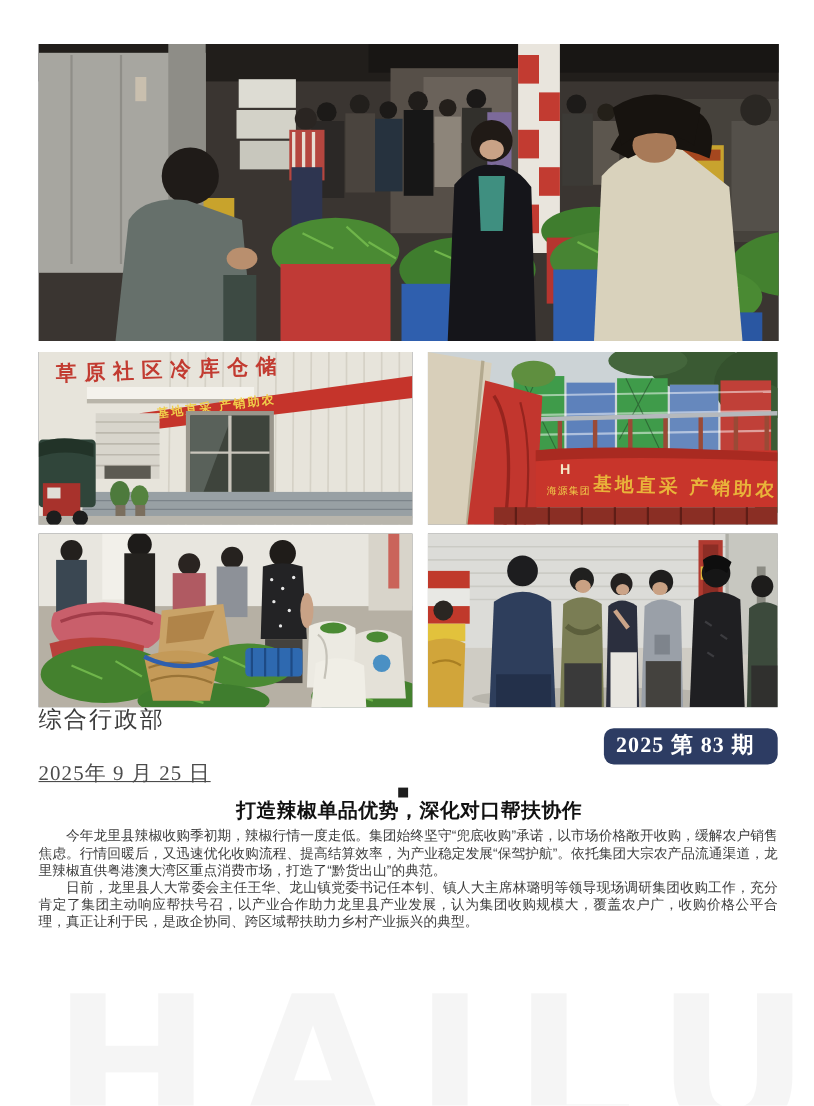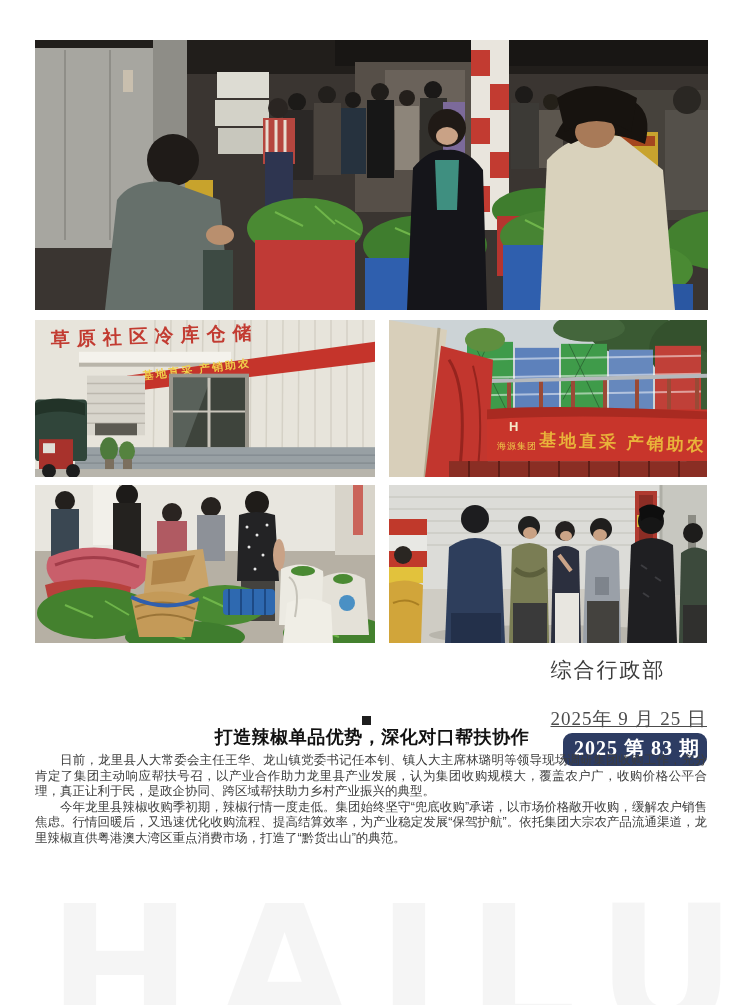--- a/index.html
+++ b/index.html
@@ -11,24 +11,24 @@
   .page{position:relative;width:740px;height:1005px;background:#fff;overflow:hidden;}
 
   .photo{position:absolute;overflow:hidden;background:#888;}
   .photo svg{display:block;width:100%;height:100%;}
   .photo-top{top:40px;left:35px;width:673px;height:270px;}
   .photo-r2l{top:320px;left:35px;width:340px;height:157px;}
   .photo-r2r{top:320px;left:389px;width:318px;height:157px;}
   .photo-r3l{top:485px;left:35px;width:340px;height:158px;}
   .photo-r3r{top:485px;left:389px;width:318px;height:158px;}
 
-  .header-row{position:absolute;top:656px;left:35px;width:672px;display:flex;justify-content:space-between;align-items:flex-end;flex-direction:column;}
+  .header-row{position:absolute;top:640px;left:35px;width:672px;display:flex;justify-content:space-between;align-items:center;}
   .dept{font-family:"Liberation Serif","DejaVu Serif",serif;font-size:21px;color:#3c3c3c;letter-spacing:2px;}
   .date{font-family:"Liberation Serif","DejaVu Serif",serif;font-size:19px;color:#4c4c4c;margin-top:22px;letter-spacing:1px;text-decoration:underline;}
-  .badge{background:#2d3c63;color:#ffffff;border-radius:9px;padding:2px 7px 4px 11px;
+  .badge{background:#2d3c63;color:#ffffff;border-radius:9px;padding:2px 21px 4px 11px;
          font-family:"Liberation Serif","DejaVu Serif",serif;font-size:20px;font-weight:bold;letter-spacing:1px;margin-top:1px;}
 
   .headline-row{position:absolute;top:716px;left:37px;width:670px;display:flex;align-items:center;flex-direction:column;}
   .bullet{width:9px;height:9px;background:#1d1d1d;margin-right:11px;flex:0 0 auto;}
   .headline{font-size:18px;font-weight:bold;color:#111;margin:0;letter-spacing:0.5px;}
 
   .article{position:absolute;top:753px;left:35px;width:672px;color:#3d3d3d;
            font-size:12.5px;line-height:15.5px;text-align:justify;}
   .article p{margin:0;text-indent:2em;}
 
@@ -428,19 +428,19 @@
     </div>
     <div class="badge">2025 第 83 期</div>
   </div>
 
   <div class="headline-row">
     <span class="bullet"></span>
     <h1 class="headline">打造辣椒单品优势，深化对口帮扶协作</h1>
   </div>
 
   <div class="article">
+    <p>今年龙里县辣椒收购季初期，辣椒行情一度走低。集团始终坚守“兜底收购”承诺，以市场价格敞开收购，缓解农户销售焦虑。行情回暖后，又迅速优化收购流程、提高结算效率，为产业稳定发展“保驾护航”。依托集团大宗农产品流通渠道，龙里辣椒直供粤港澳大湾区重点消费市场，打造了“黔货出山”的典范。</p>
     <p>日前，龙里县人大常委会主任王华、龙山镇党委书记任本钊、镇人大主席林璐明等领导现场调研集团收购工作，充分肯定了集团主动响应帮扶号召，以产业合作助力龙里县产业发展，认为集团收购规模大，覆盖农户广，收购价格公平合理，真正让利于民，是政企协同、跨区域帮扶助力乡村产业振兴的典型。</p>
-    <p>今年龙里县辣椒收购季初期，辣椒行情一度走低。集团始终坚守“兜底收购”承诺，以市场价格敞开收购，缓解农户销售焦虑。行情回暖后，又迅速优化收购流程、提高结算效率，为产业稳定发展“保驾护航”。依托集团大宗农产品流通渠道，龙里辣椒直供粤港澳大湾区重点消费市场，打造了“黔货出山”的典范。</p>
   </div>
 
   <div class="watermark">HAILU</div>
 
 </div>
 
 </body></html>

